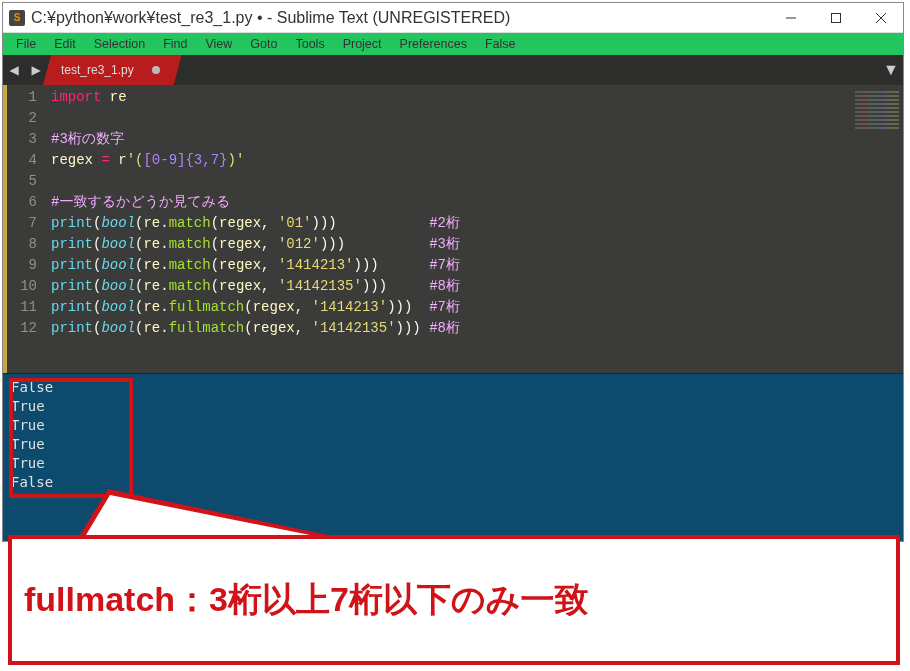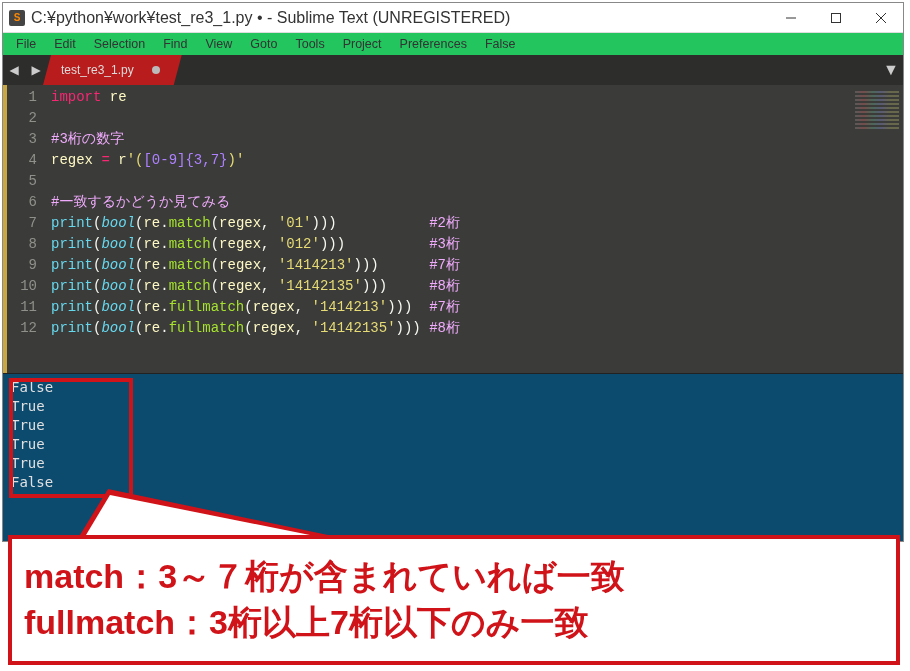--- a/index.html
+++ b/index.html
@@ -305,15 +305,14 @@
     <div>True</div>
     <div>True</div>
     <div>True</div>
     <div>False</div>
   </div>
 
 </div>
 
 <div class="callout-pointer"></div>
 <div class="callout">
-  <div class="callout-line">match：3～７桁が含まれていれば一致</div>
   <div class="callout-line">fullmatch：3桁以上7桁以下のみ一致</div>
 </div>
 
 </body></html>

